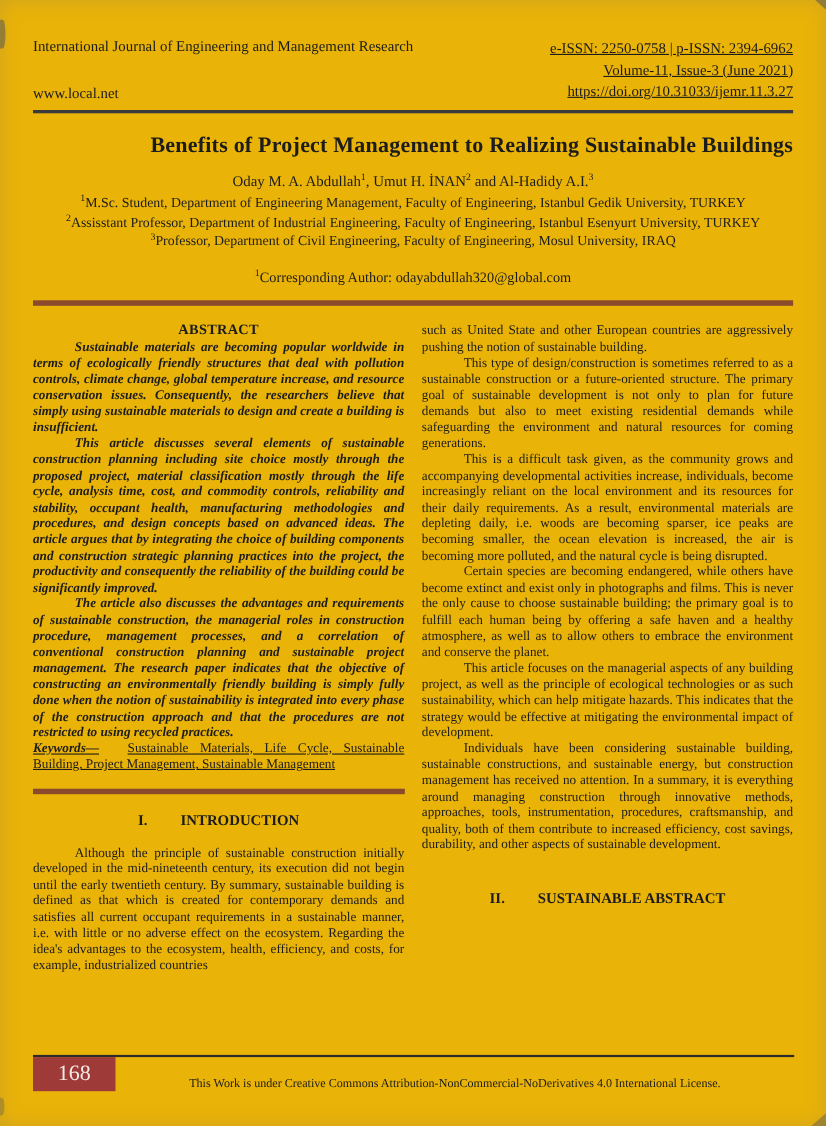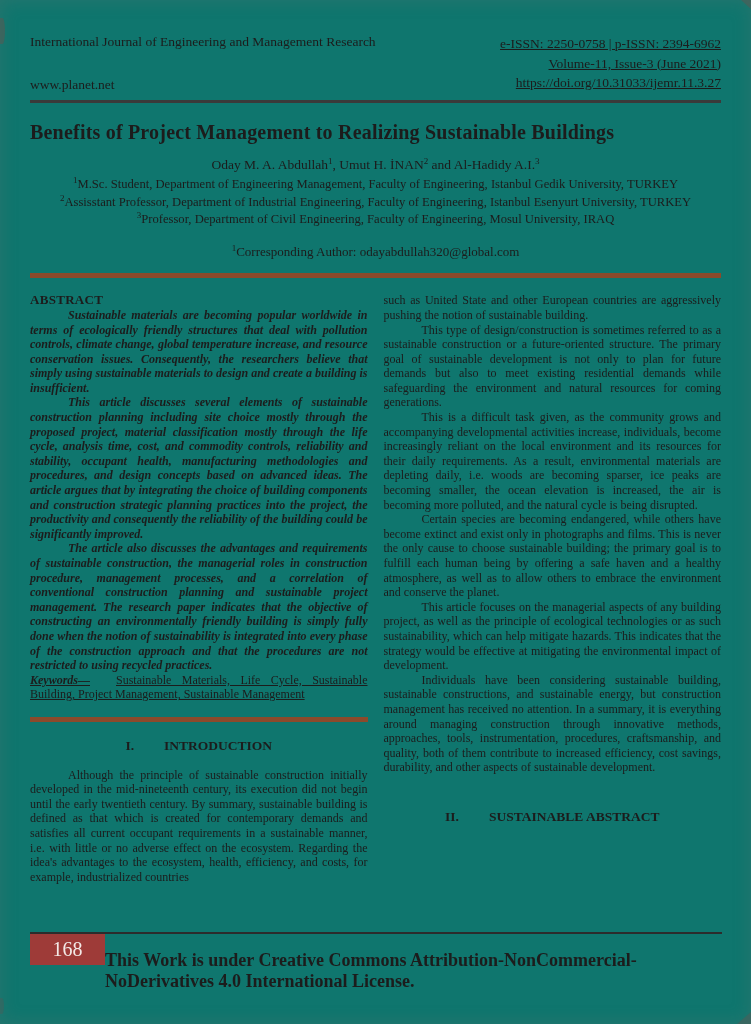--- a/index.html
+++ b/index.html
@@ -1,76 +1,76 @@
 <!DOCTYPE html>
 <html style="--rule-brown: #8B4A2B; --footer-red: #9E3B38; --text-ink: #1c1c1c;"><head>
 <meta charset="utf-8">
 <style>
   * { margin: 0; padding: 0; box-sizing: border-box; }
   html, body { background: #e9e7e4; }
   body { width: 751px; height: 1024px; position: relative; font-family: "Liberation Serif", "DejaVu Serif", serif; }
   .page {
-    position: absolute; inset: 0; background: #0f766e; color: var(--text-ink, #1c1c1c);
+    position: absolute; inset: 0; background: #eab308; color: var(--text-ink, #1c1c1c);
     padding: 34px 30px 0 30px; overflow: hidden;
     box-shadow: inset 0 0 18px rgba(120,115,110,0.25);
   }
   
   .artifact { position: absolute; background: #5a5752; opacity: .55; }
   .art-tl { left: 0; top: 18px; width: 5px; height: 26px; border-radius: 0 60% 60% 0; }
   .art-tr { right: 0; top: 0; width: 10px; height: 9px; clip-path: polygon(100% 0, 0 0, 100% 100%); }
   .art-bl { left: 0; bottom: 10px; width: 4px; height: 16px; border-radius: 0 60% 60% 0; opacity:.35; }
   .art-br { right: 0; bottom: 0; width: 14px; height: 12px; clip-path: polygon(100% 0, 100% 100%, 0 100%); opacity:.45; }
 
   
   .hdr { display: flex; justify-content: space-between; align-items: stretch; font-size: 13.5px; }
   .hdr-left { display: flex; flex-direction: column; justify-content: space-between; }
   .hdr-right { text-align: right; line-height: 1.45; text-decoration: underline; }
   .hdr-rule { border: 0; border-top: 3px solid #3a3a3a; margin-top: 7px; }
 
   
-  .title { text-align: left; font-size: 20px; font-weight: 700; margin-top: 18px; letter-spacing: .2px; }
+  .title { text-align: right; font-size: 20px; font-weight: 700; margin-top: 18px; letter-spacing: .2px; }
   .authors { text-align: center; font-size: 13.5px; margin-top: 13px; }
   .affils { text-align: center; font-size: 12.6px; margin-top: 3px; line-height: 1.42; }
   sup { font-size: 9px; line-height: 0; }
   .corresp { text-align: center; font-size: 13px; margin-top: 15px; }
   .rule-brown { border: 0; border-top: 5px solid var(--rule-brown, #8B4A2B); margin-top: 13px; }
 
   
   .cols { display: flex; gap: 16px; margin-top: 15px; height: 668px; }
   .col { width: 337.5px; font-size: 12px; line-height: 14.6px; text-align: justify; }
   .col p { text-indent: 38px; }
-  .abs-head { font-weight: 700; font-size: 13px; letter-spacing: .3px; text-align: left; }
+  .abs-head { font-weight: 700; font-size: 13px; letter-spacing: .3px; text-align: center; }
   .abs p { font-weight: 700; font-style: italic; }
   .keywords { text-indent: 0 !important; text-decoration: underline; }
   .kw-label { font-weight: 700; font-style: italic; }
   .kw-gap { display: inline-block; width: 26px; }
   .col-rule { border: 0; border-top: 5px solid var(--rule-brown, #8B4A2B); margin: 15px 0 0 0; }
   .sec-head { display: flex; justify-content: center; gap: 30px; font-weight: 700; font-size: 13.5px; margin: 17px 0 14px 0; text-align: center; }
   .sec-head-2 { margin-top: 35px; align-items: flex-end; }
   .noindent { text-indent: 0 !important; }
 
   
   .footer { position: absolute; left: 30px; right: 29px; bottom: 32px; border-top: 2px solid #2c2c2c; display: flex; align-items: stretch; }
   .pagenum { background: var(--footer-red, #9E3B38); color: #f3e9e6; width: 75px; height: 31px; display: flex; align-items: center; justify-content: center; font-size: 20px; flex: none; }
-  .license { flex: 1; display: flex; align-items: center; justify-content: center; font-size: 18px; padding-top: 16px; font-weight: bold; }
+  .license { flex: 1; display: flex; align-items: center; justify-content: center; font-size: 11px; padding-top: 16px; }
 </style>
 </head>
 <body>
 
 <div class="page">
 
   <div class="artifact art-tl"></div>
   <div class="artifact art-tr"></div>
   <div class="artifact art-bl"></div>
   <div class="artifact art-br"></div>
 
   <div class="hdr">
     <div class="hdr-left">
       <div>International Journal of Engineering and Management Research</div>
-      <div>www.planet.net</div>
+      <div>www.local.net</div>
     </div>
     <div class="hdr-right">
       <div>e-ISSN: 2250-0758 | p-ISSN: 2394-6962</div>
       <div>Volume-11, Issue-3 (June 2021)</div>
       <div>https://doi.org/10.31033/ijemr.11.3.27</div>
     </div>
   </div>
   <hr class="hdr-rule">
 
   <h1 class="title">Benefits of Project Management to Realizing Sustainable Buildings</h1>

